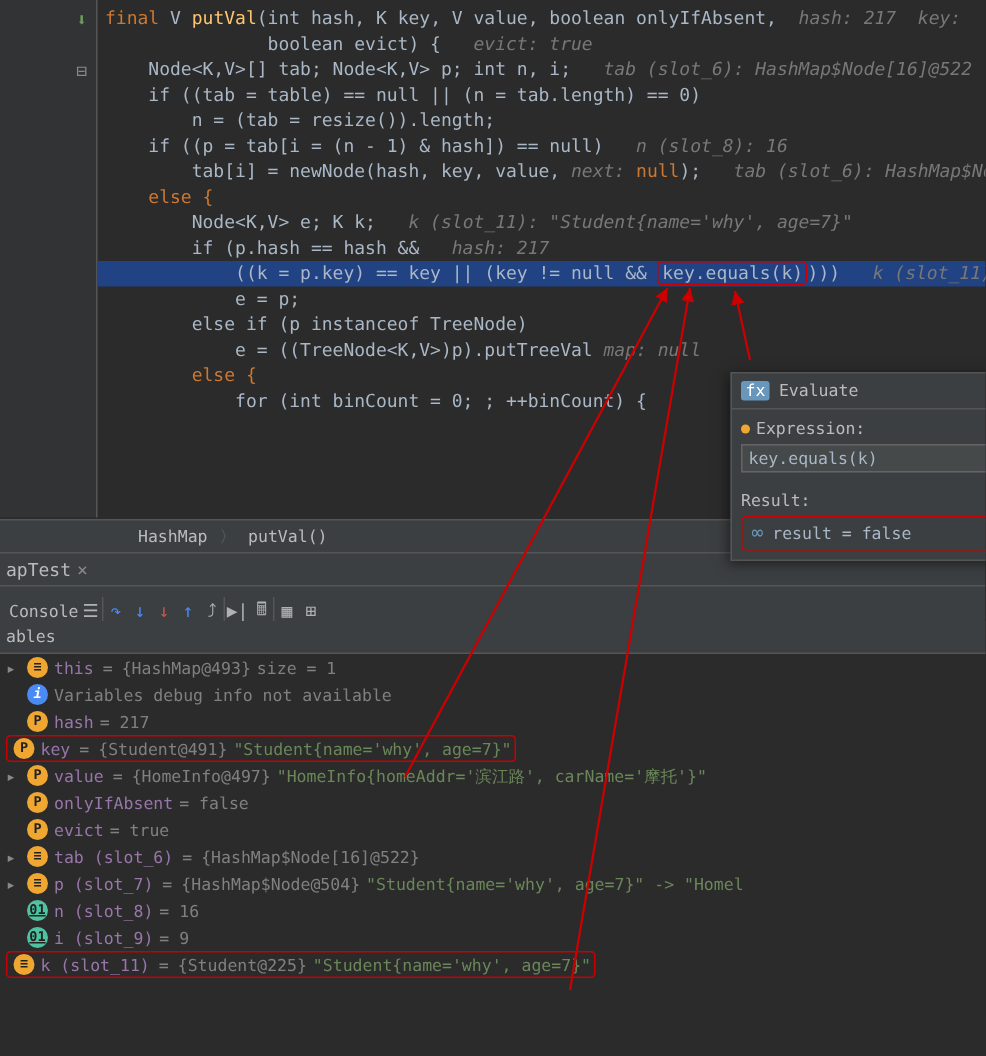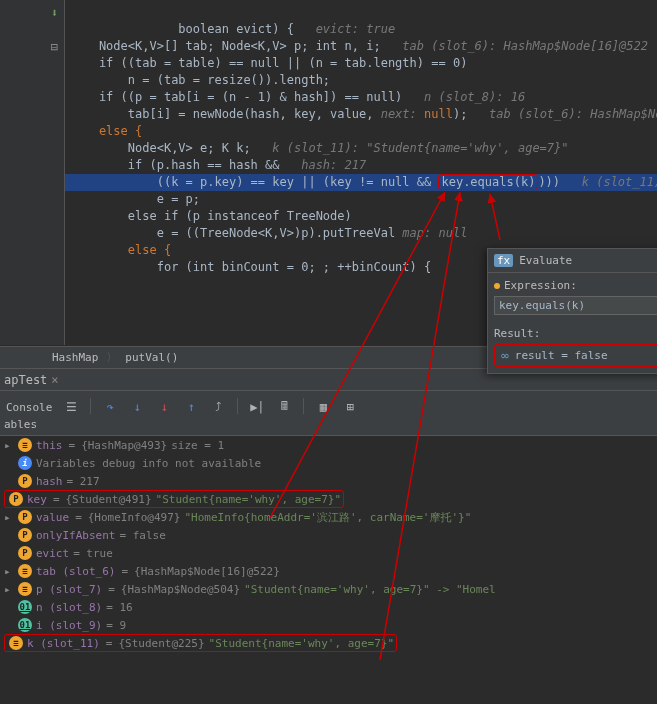--- a/index.html
+++ b/index.html
@@ -12,28 +12,28 @@
   .code-line { position: absolute; left: 70px; height: 17px; line-height: 17px; white-space: pre; }
   .code-line.highlight { background: #214283; left: 65px; width: 592px; padding-left: 5px; }
   
   .kw { color: #cc7832; }
   .hint { color: #787878; font-style: italic; }
   .typ { color: #a9b7c6; }
   .mtd { color: #ffc66d; }
   
   .red-box { border: 1px solid #cc0000; border-radius: 3px; padding: 0 2px; }
   
-  .breadcrumb { position: absolute; top: 346px; left: 0; width: 100%; height: 22px; background: #3c3f41; border-top: 1px solid #555; display: flex; align-items: center; padding-left: 52px; font-size: 11px; color: #bbb; }
+  .breadcrumb { position: absolute; top: 346px; left: 0; width: 100%; height: 22px; background: #3c3f41; border-top: 1px solid #555; display: flex; align-items: center; padding-left: 92px; font-size: 11px; color: #bbb; }
   .breadcrumb .sep { margin: 0 8px; color: #666; }
   
   .tab-bar { position: absolute; top: 368px; left: 0; width: 100%; height: 22px; background: #3c3f41; border-top: 1px solid #555; display: flex; align-items: center; }
   .tab { padding: 2px 4px; color: #bbb; display: flex; align-items: center; gap: 4px; }
   .tab .close { color: #888; }
   
-  .console-bar { position: absolute; top: 390px; left: 0; width: 100%; height: 24px; background: #3c3f41; border-top: 1px solid #555; display: flex; align-items: center; padding: 16px 6px; gap: 11px; }
+  .console-bar { position: absolute; top: 390px; left: 0; width: 100%; height: 24px; background: #3c3f41; border-top: 1px solid #555; display: flex; align-items: center; padding: 16px 6px; gap: 0; }
   .console-bar .lbl { color: #bbb; font-size: 11px; }
   .tool-icon { width: 16px; height: 16px; color: #afb1b3; display: flex; align-items: center; justify-content: center; cursor: pointer; }
   .divider { width: 1px; height: 18px; background: #555; }
   
   .vars-panel { position: absolute; top: 414px; left: 0; width: 660px; background: #2b2b2b; }
   .vars-header { height: 22px; background: #3c3f41; border-bottom: 1px solid #555; display: flex; align-items: center; padding-left: 4px; font-size: 11px; color: #bbb; }
   .var-row { height: 18px; display: flex; align-items: center; padding-left: 4px; gap: 4px; font-size: 11px; }
   .var-row .arrow { color: #888; width: 10px; }
   .var-badge { width: 14px; height: 14px; border-radius: 7px; display: flex; align-items: center; justify-content: center; font-size: 9px; font-weight: bold; color: #222; }
   .badge-p { background: #f0a732; }
@@ -63,20 +63,21 @@
 <div class="editor">
   <div class="gutter">
     <div class="gutter-row" style="top:4px">
         <span style="color:#6e9c5f">⬇</span>
       </div>
     <div class="gutter-row" style="top:38px">
         <span style="color:#888">⊟</span>
       </div>
   </div>
 
+  <div class="code-line" style="top:4px"><span class="kw">final </span><span class="typ">V </span><span class="mtd">putVal</span><span>(int hash, K key, V value, boolean onlyIfAbsent,</span><span class="hint">  hash: 217  key:</span></div>
   <div class="code-line" style="top:21px"><span>               boolean evict) {   </span><span class="hint">evict: true</span></div>
   <div class="code-line" style="top:38px"><span>    Node&lt;K,V&gt;[] tab; Node&lt;K,V&gt; p; int n, i;   </span><span class="hint">tab (slot_6): HashMap$Node[16]@522</span></div>
   <div class="code-line" style="top:55px"><span>    if ((tab = table) == null || (n = tab.length) == 0)</span></div>
   <div class="code-line" style="top:72px"><span>        n = (tab = resize()).length;</span></div>
   <div class="code-line" style="top:89px"><span>    if ((p = tab[i = (n - 1) &amp; hash]) == null)   </span><span class="hint">n (slot_8): 16</span></div>
   <div class="code-line" style="top:106px"><span>        tab[i] = newNode(hash, key, value, </span><span class="hint">next: </span><span class="kw">null</span><span>);   </span><span class="hint">tab (slot_6): HashMap$No</span></div>
   <div class="code-line" style="top:123px"><span class="kw">    else {</span></div>
   <div class="code-line" style="top:140px"><span>        Node&lt;K,V&gt; e; K k;   </span><span class="hint">k (slot_11): "Student{name='why', age=7}"</span></div>
   <div class="code-line" style="top:157px"><span>        if (p.hash == hash &amp;&amp;   </span><span class="hint">hash: 217</span></div>
   <div class="code-line highlight" style="top:174px"><span>            ((k = p.key) == key || (key != null &amp;&amp; </span><span class="red-box">key.equals(k)</span><span>)))   </span><span class="hint">k (slot_11):</span></div>

